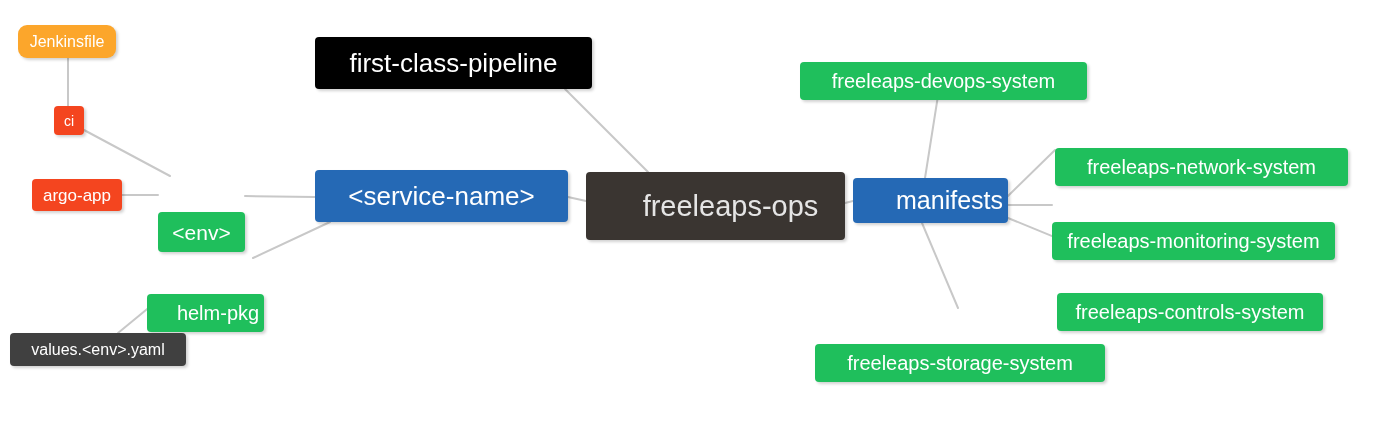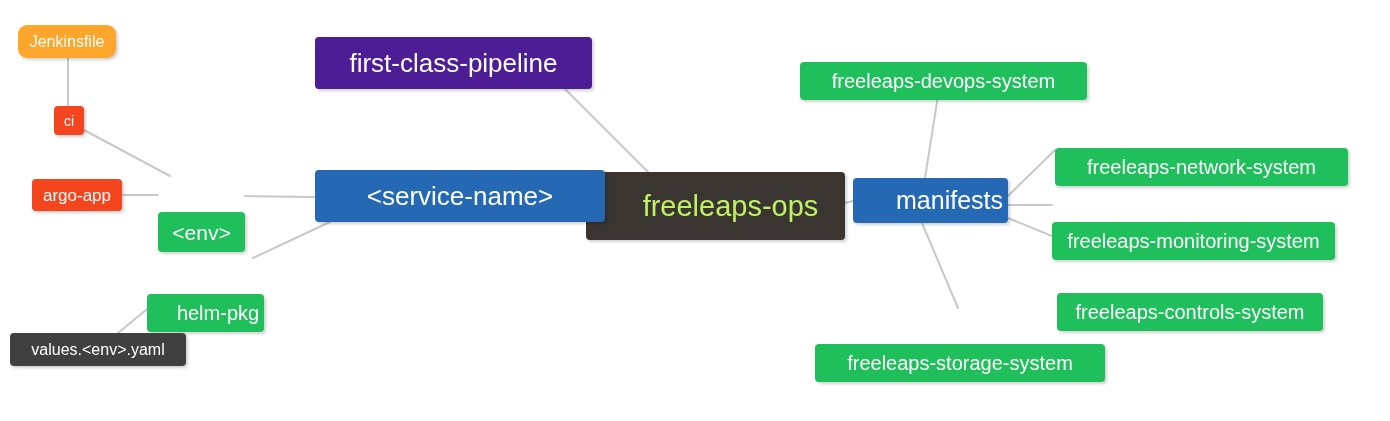--- a/index.html
+++ b/index.html
@@ -63,27 +63,27 @@
       <line x1="158" y1="195" x2="122" y2="195" stroke="#c8c8c8" stroke-width="2" stroke-linecap="round"></line>
       <line x1="68" y1="106" x2="68" y2="58" stroke="#c8c8c8" stroke-width="2" stroke-linecap="round"></line>
       <line x1="163" y1="296" x2="118" y2="333" stroke="#c8c8c8" stroke-width="2" stroke-linecap="round"></line>
       <line x1="925" y1="178" x2="943" y2="64" stroke="#c8c8c8" stroke-width="2" stroke-linecap="round"></line>
       <line x1="1008" y1="196" x2="1055" y2="150" stroke="#c8c8c8" stroke-width="2" stroke-linecap="round"></line>
       <line x1="1008" y1="205" x2="1052" y2="205" stroke="#c8c8c8" stroke-width="2" stroke-linecap="round"></line>
       <line x1="1008" y1="218" x2="1103" y2="257" stroke="#c8c8c8" stroke-width="2" stroke-linecap="round"></line>
       <line x1="922" y1="223" x2="958" y2="308" stroke="#c8c8c8" stroke-width="2" stroke-linecap="round"></line>
     </svg>
   <div id="node-layer">
-      <div class="node n-root" style="left: 586px; top: 172px; width: 259px; height: 68px; font-size: 29px; background: rgb(58, 53, 49); color: #bef264; padding-left: 40px;">
+      <div class="node n-root" style="left: 586px; top: 172px; width: 259px; height: 68px; font-size: 29px; background: rgb(58, 53, 49); color: #e5e5e5; padding-left: 40px;">
         <span>freeleaps-ops</span>
       </div>
-      <div class="node n-blue" style="left: 315px; top: 170px; width: 290px; height: 52px; font-size: 26px; background: rgb(37, 105, 181); color: rgb(255, 255, 255);">
+      <div class="node n-blue" style="left: 315px; top: 170px; width: 253px; height: 52px; font-size: 26px; background: rgb(37, 105, 181); color: rgb(255, 255, 255);">
         <span>&lt;service-name&gt;</span>
       </div>
-      <div class="node n-blue" style="left: 315px; top: 37px; width: 277px; height: 52px; font-size: 26px; background: #4c1d95; color: rgb(255, 255, 255);">
+      <div class="node n-blue" style="left: 315px; top: 37px; width: 277px; height: 52px; font-size: 26px; background: #000000; color: rgb(255, 255, 255);">
         <span>first-class-pipeline</span>
       </div>
       <div class="node n-blue" style="left: 853px; top: 178px; width: 155px; height: 45px; font-size: 25px; background: rgb(37, 105, 181); color: rgb(255, 255, 255); padding-left: 48px;">
         <span>manifests</span>
       </div>
       <div class="node n-green" style="left: 158px; top: 176px; width: 87px; height: 40px; font-size: 21px; background: rgb(31, 191, 92); color: rgb(255, 255, 255);">
         <span>&lt;env&gt;</span>
       </div>
       <div class="node n-green" style="left: 147px; top: 258px; width: 117px; height: 38px; font-size: 20px; background: rgb(31, 191, 92); color: rgb(255, 255, 255); padding-left: 35px;">
         <span>helm-pkg</span>

